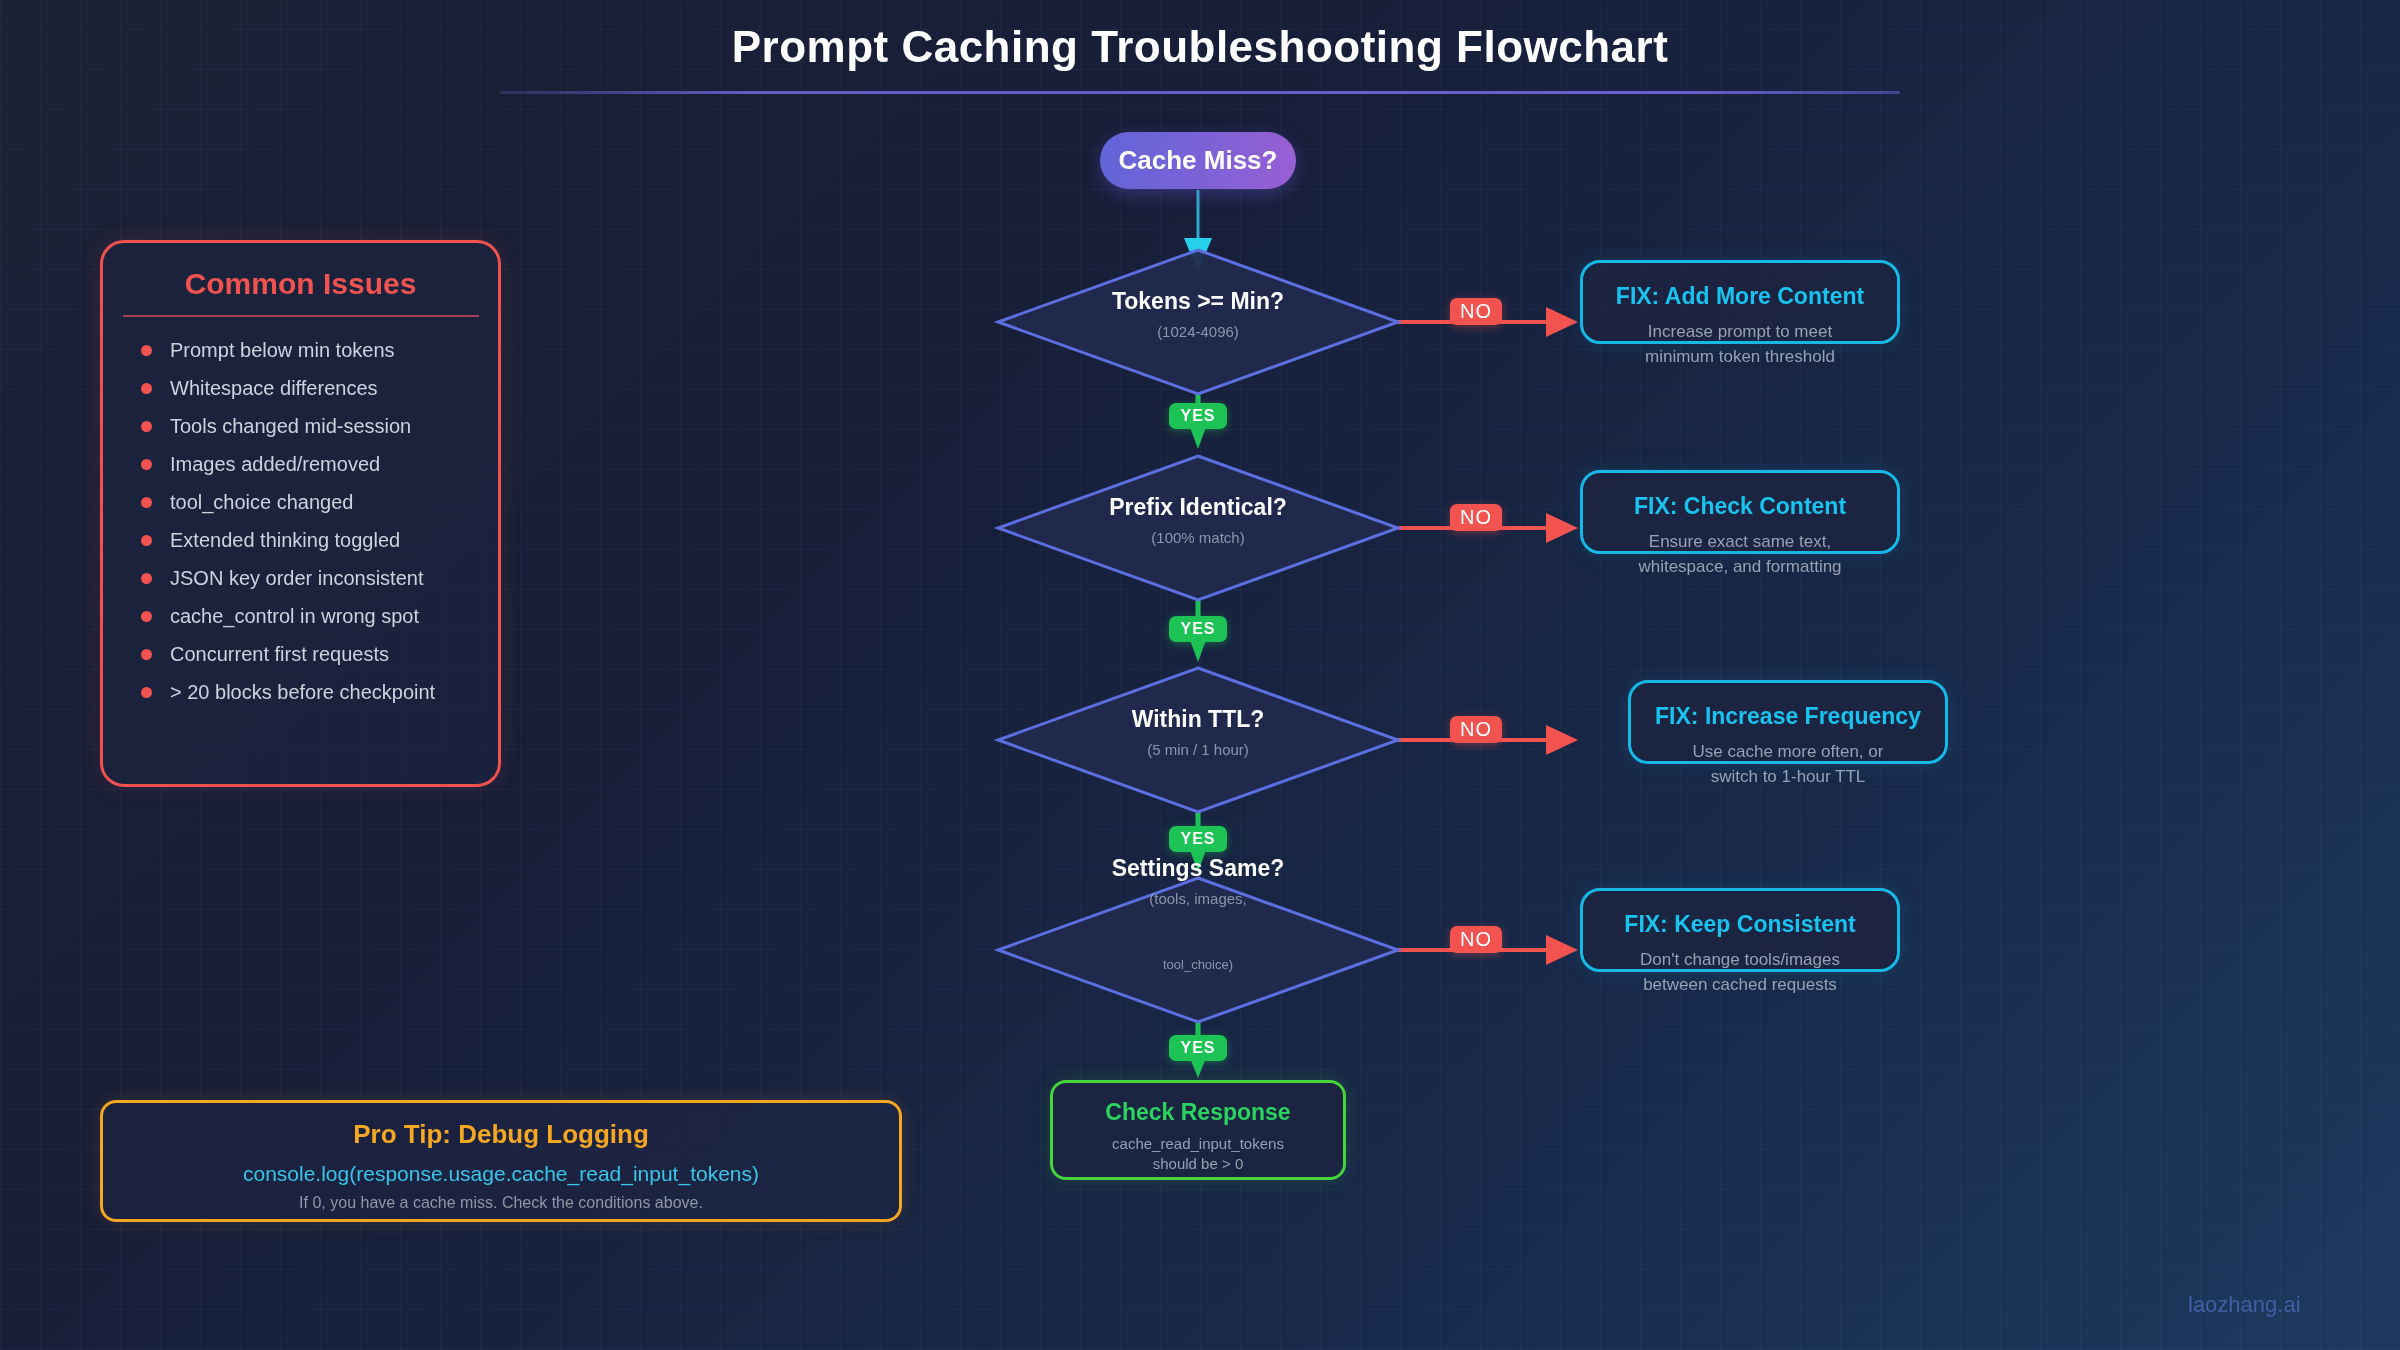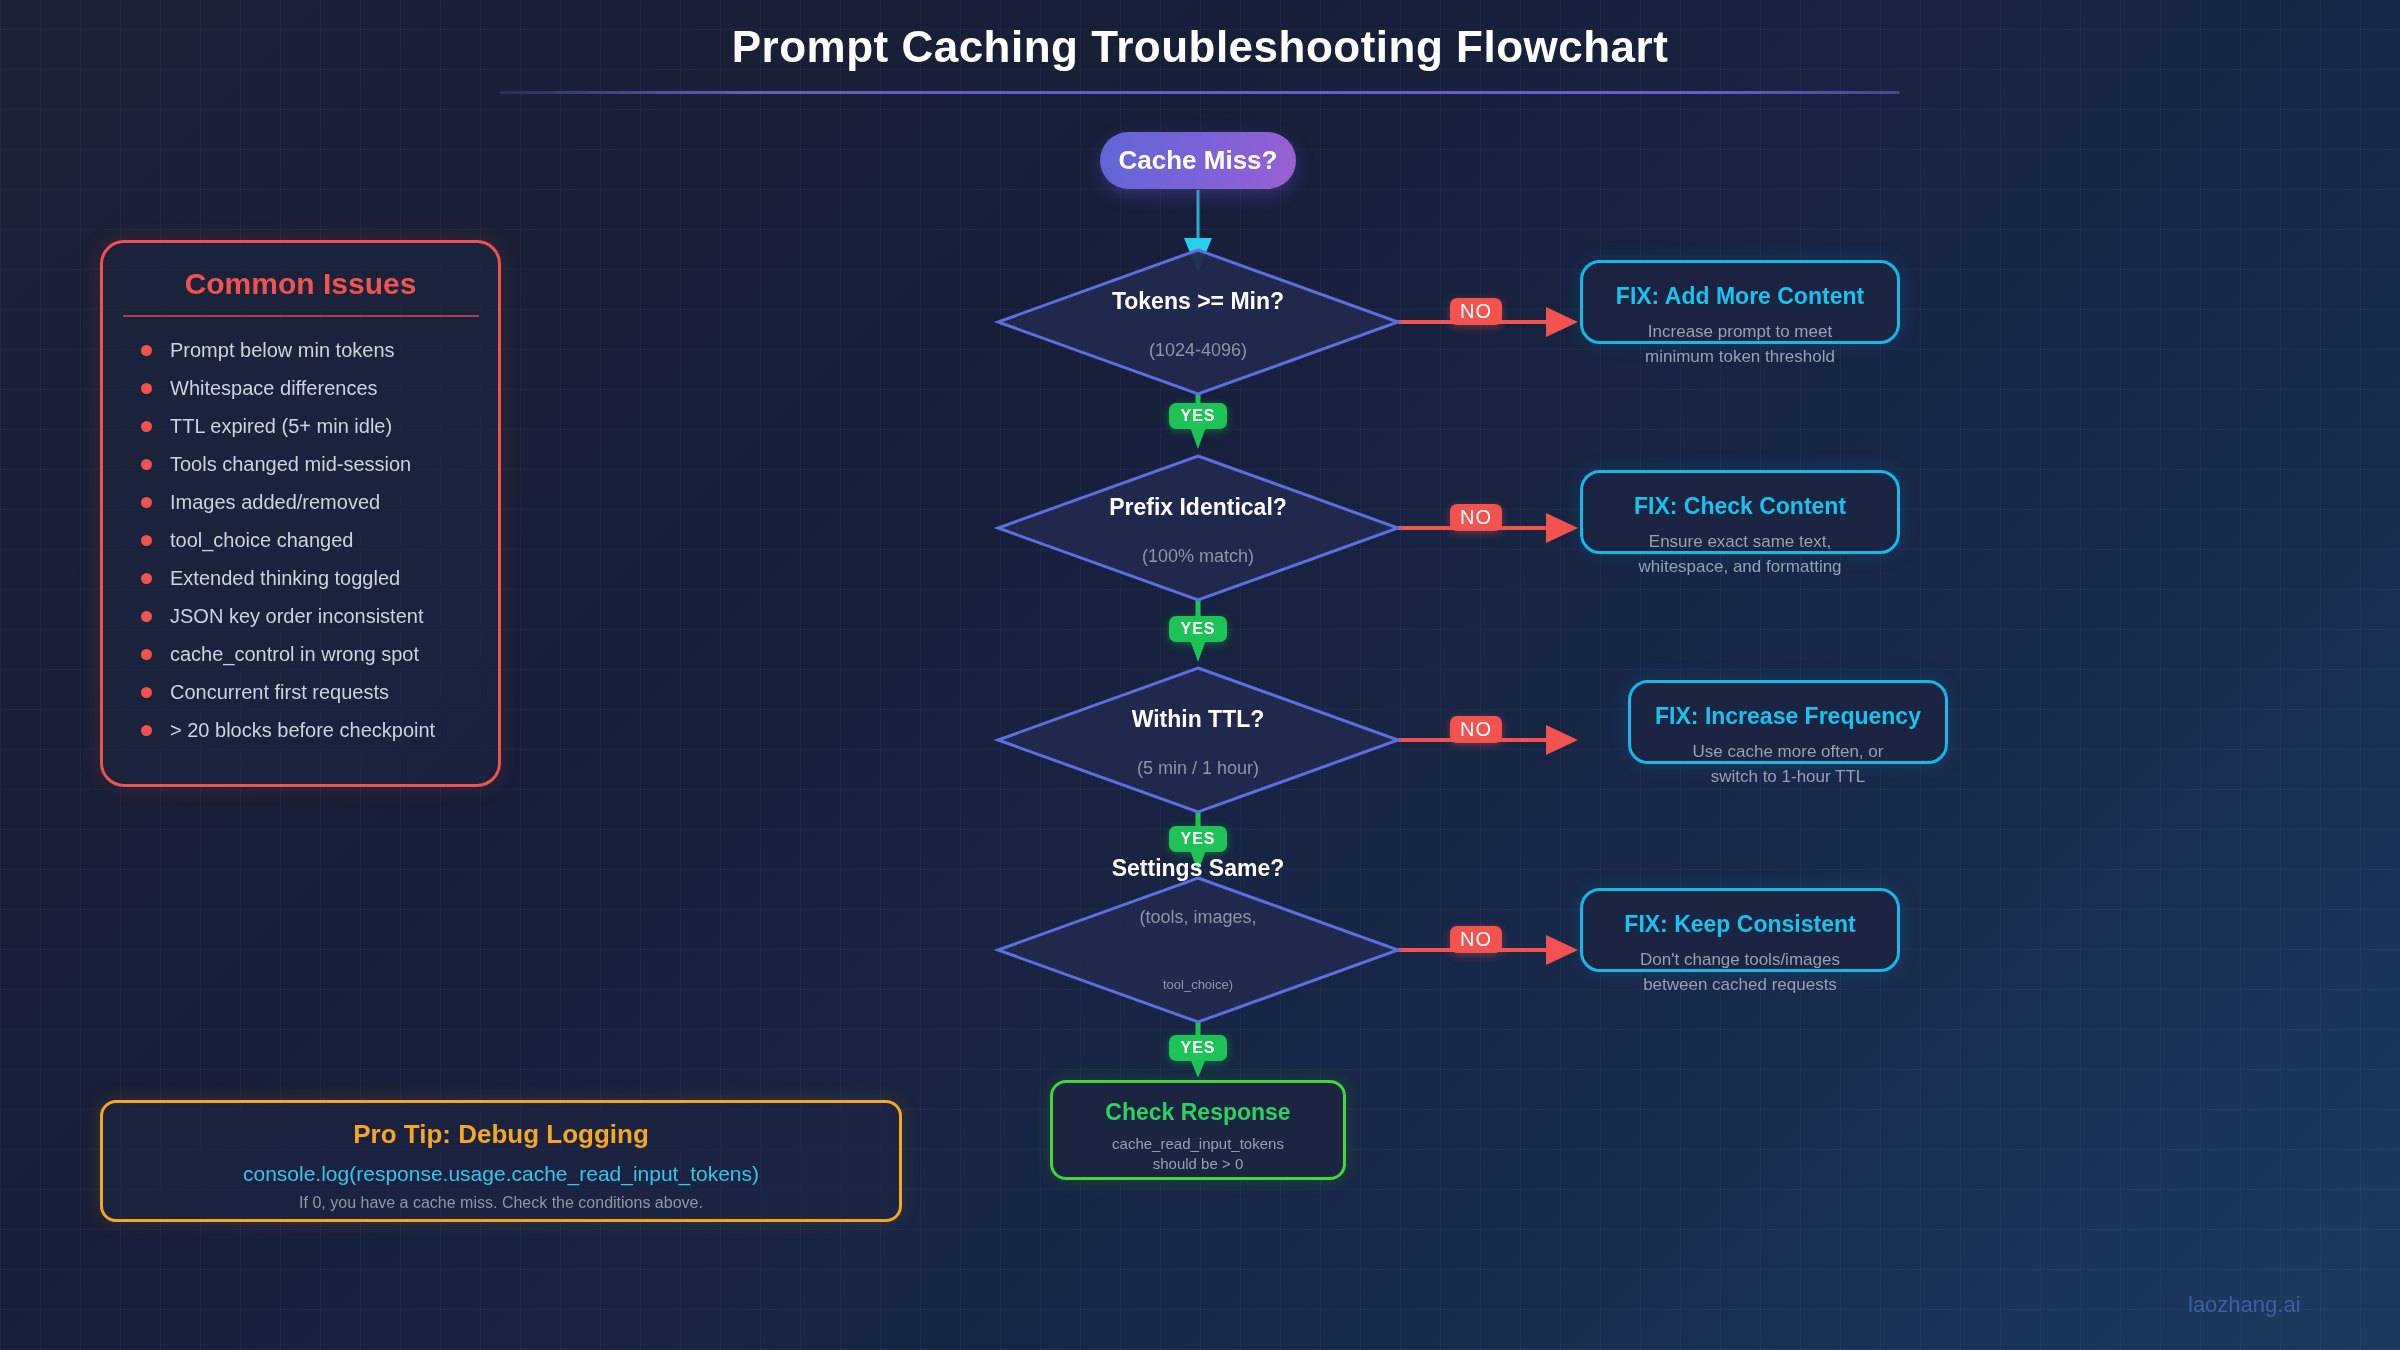--- a/index.html
+++ b/index.html
@@ -30,21 +30,21 @@
     background:linear-gradient(100deg,#6065d8 0%,#7d62d6 55%,#9b5fd4 100%);
     display:flex;align-items:center;justify-content:center;
     color:#fff;font-size:26px;font-weight:bold;
     box-shadow:0 6px 18px rgba(110,90,220,0.35);
   }
   
   svg.layer{position:absolute;left:0;top:0;}
   
   .dlabel{width:400px;text-align:center;color:#fff;}
   .dlabel .main{font-size:23px;font-weight:bold;display:block;}
-  .dlabel .sub{font-size:18px;color:#8d95ab;display:block;line-height:1.25;margin-top:24px;}
+  .dlabel .sub{font-size:15px;color:#8d95ab;display:block;line-height:1.25;margin-top:8px;}
   .dlabel .sub2{font-size:13px;color:#8d95ab;display:block;line-height:1.25;margin-top:48px;}
   
   .yes-badge{
     width:58px;height:26px;border-radius:7px;background:#1dc355;
     display:flex;align-items:center;justify-content:center;
     color:#fff;font-size:16px;font-weight:bold;letter-spacing:1px;
     box-shadow:0 2px 8px rgba(29,195,85,0.4);
   }
   .no-badge{
     width:52px;height:27px;border-radius:7px;background:#f3534f;
@@ -199,24 +199,20 @@
       <li>
           <span class="dot"></span>
           <span>Prompt below min tokens</span>
         </li>
       <li>
           <span class="dot"></span>
           <span>Whitespace differences</span>
         </li>
       <li>
           <span class="dot"></span>
-          <span>TTL expired (5+ min idle)</span>
-        </li>
-      <li>
-          <span class="dot"></span>
           <span>Tools changed mid-session</span>
         </li>
       <li>
           <span class="dot"></span>
           <span>Images added/removed</span>
         </li>
       <li>
           <span class="dot"></span>
           <span>tool_choice changed</span>
         </li>

